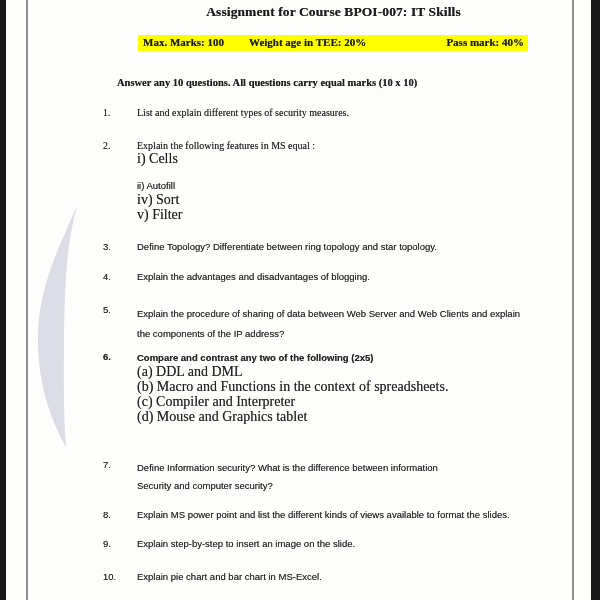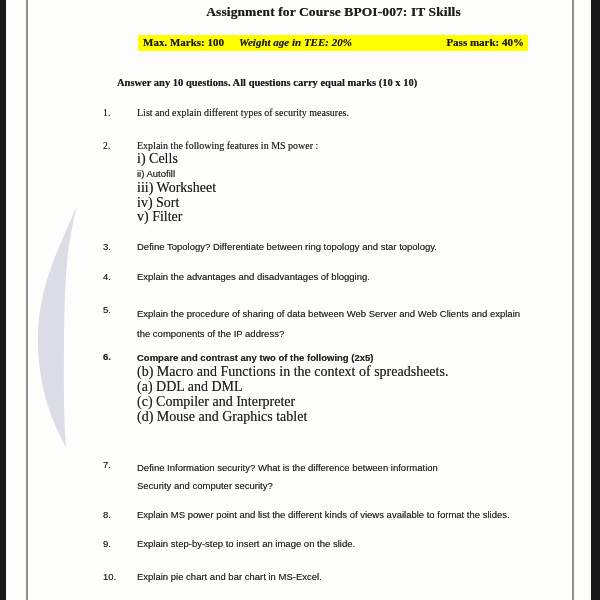--- a/index.html
+++ b/index.html
@@ -24,21 +24,21 @@
   }
   .infobar{
     position:absolute;left:138px;top:35px;width:390px;height:16px;
     background:#ffff00;
   }
   .infobar span{
     position:absolute;top:1px;font-size:11px;font-weight:bold;
     white-space:nowrap;text-shadow:0 0 .5px rgba(0,0,0,.6);
   }
   .mm{left:5px;}
-  .wt{left:101px;font-style:italic;}
+  .wt{left:111px;}
   .pm{right:4px;}
 
   .instruction{
     position:absolute;left:117px;top:77px;
     font-size:10.5px;font-weight:bold;
     text-shadow:0 0 .5px rgba(0,0,0,.6);
     text-align:center;
   }
 
   .q{position:absolute;left:103px;display:flex;align-items:flex-start;
@@ -46,21 +46,21 @@
   .qnum{flex:0 0 34px;font-size:9.8px;}
   .qbody{flex:1 1 auto;}
   .qtext{font-size:9.8px;line-height:12px;}
   .serif, .serif .qtext{font-family:"Liberation Serif", serif;font-size:10px;}
   .sans, .sans .qnum, .sans .qtext{font-family:"Liberation Sans", sans-serif;font-size:9.5px;color:#222;}
   .bold .qtext{font-weight:bold;}
   .pre{white-space:pre-line;}
   .subs{margin:0;padding:0;list-style:none;}
   .subs li{font-size:14px;line-height:14.5px;font-family:"Liberation Serif", serif;}
   .subs-cmp li{line-height:15px;}
-  li.sub-sans{font-family:"Liberation Sans", sans-serif;font-size:9.5px;}
+  li.sub-sans{font-family:"Liberation Sans", sans-serif;font-size:9.5px;margin-top:12px;}
 </style>
 </head>
 <body>
 
 <div class="edge edge-left"></div>
 <div class="edge edge-right"></div>
 <div class="rule rule-left"></div>
 <div class="rule rule-right"></div>
 
 <svg class="watermark" width="600" height="600" viewBox="0 0 600 600">
@@ -80,25 +80,24 @@
 <div class="q serif" style="top:107px;width:430px;">
   <span class="qnum">1.</span>
   <div class="qbody">
       <div class="qtext">List and explain different types of security measures.</div>
     </div>
 </div>
 
 <div class="q serif" style="top:140px;width:430px;">
   <span class="qnum">2.</span>
   <div class="qbody">
-    <div class="qtext">Explain the following features in MS power :</div>
+    <div class="qtext">Explain the following features in MS equal :</div>
     <ul class="subs">
       <li>i) Cells</li>
       <li class="sub-sans">ii) Autofill</li>
-      <li>iii) Worksheet</li>
       <li>iv) Sort</li>
       <li>v) Filter</li>
     </ul>
   </div>
 </div>
 
 <div class="q sans" style="top:241px;width:440px;">
   <span class="qnum">3.</span>
   <div class="qbody">
       <div class="qtext">Define Topology? Differentiate between ring topology and star topology.</div>
@@ -118,22 +117,22 @@
       <div class="qtext pre" style="line-height:20px;">Explain the procedure of sharing of data between Web Server and Web Clients and explain
 the components of the IP address?</div>
     </div>
 </div>
 
 <div class="q sans bold" style="top:351px;width:440px;">
   <span class="qnum" style="font-weight:bold;">6.</span>
   <div class="qbody">
     <div class="qtext" style="line-height:13px;">Compare and contrast any two of the following (2x5)</div>
     <ul class="subs subs-cmp">
+      <li>(a) DDL and DML</li>
       <li>(b) Macro and Functions in the context of spreadsheets.</li>
-      <li>(a) DDL and DML</li>
       <li>(c) Compiler and Interpreter</li>
       <li>(d) Mouse and Graphics tablet</li>
     </ul>
   </div>
 </div>
 
 <div class="q sans" style="top:459px;width:440px;">
   <span class="qnum">7.</span>
   <div class="qbody">
       <div class="qtext pre" style="line-height:18px;">Define Information security? What is the difference between information

